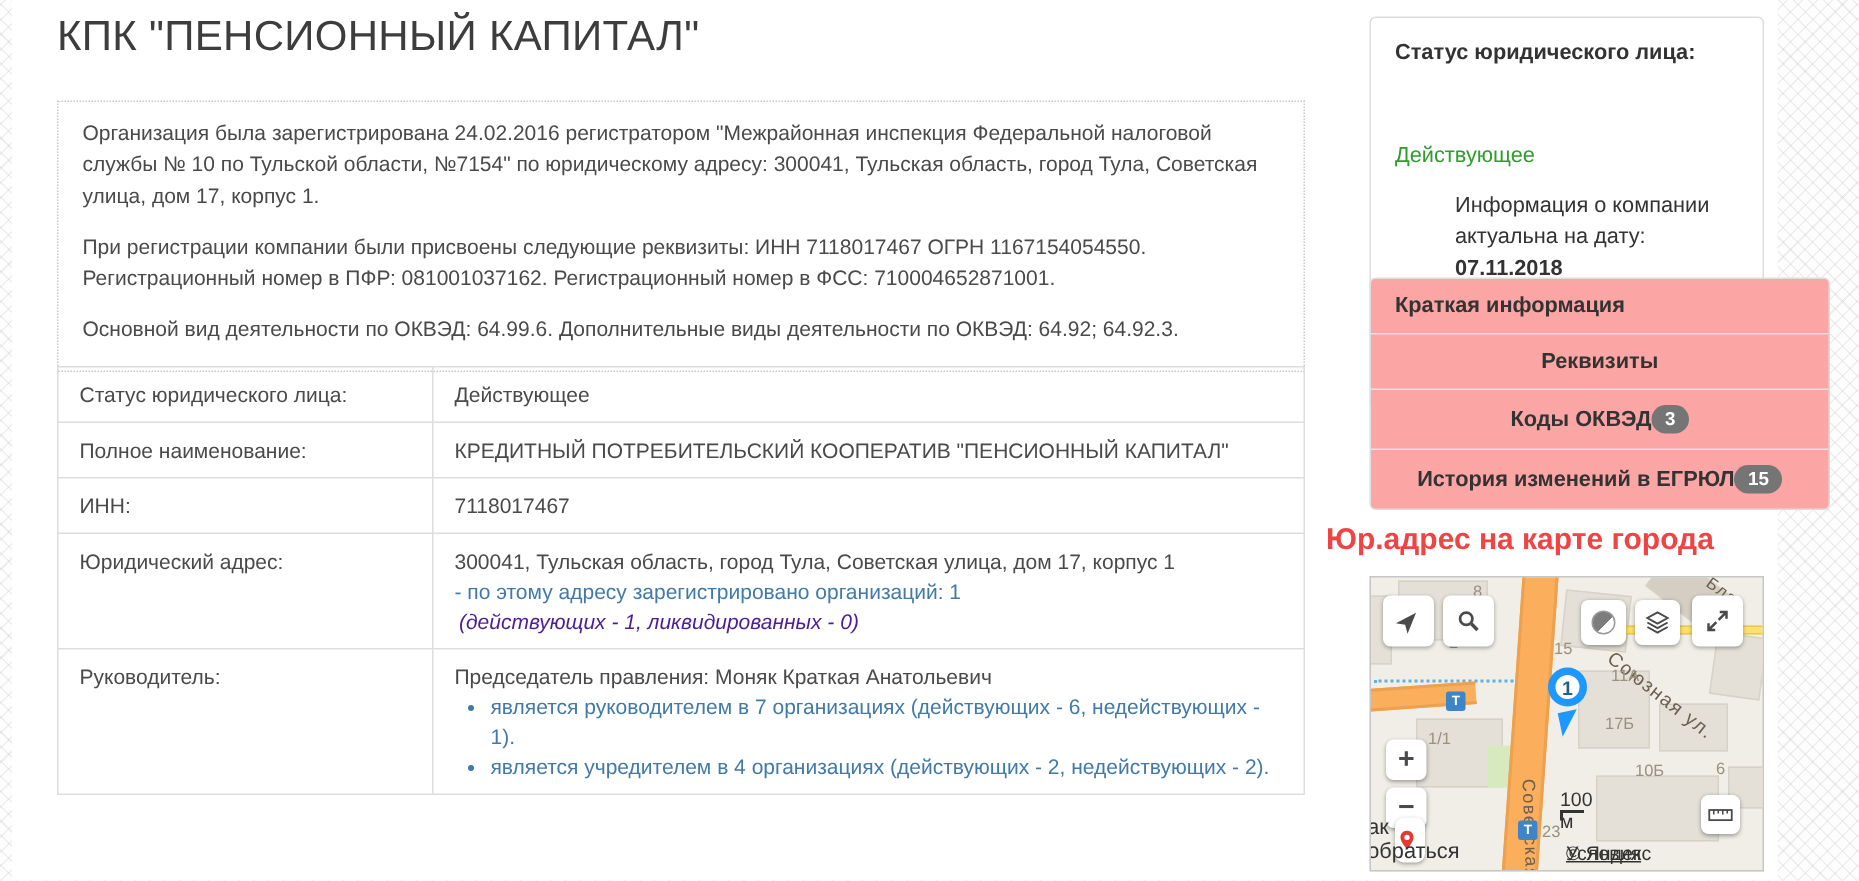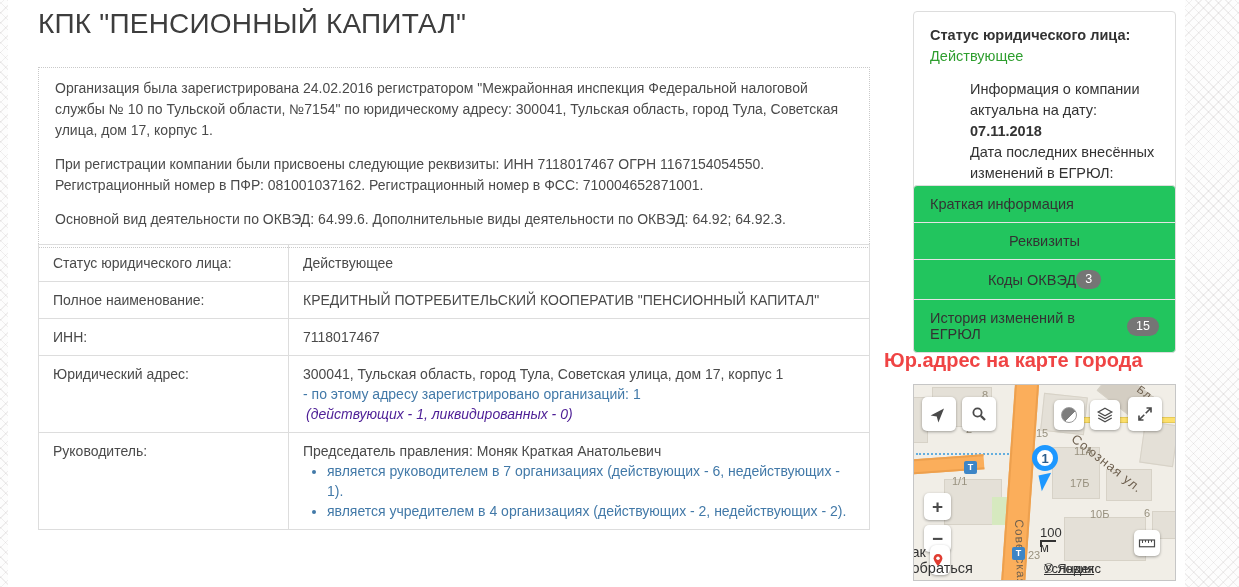--- a/index.html
+++ b/index.html
@@ -32,40 +32,40 @@
   }
   .details-table {
     position: absolute; left: 30px; top: 244px; width: 832px;
     border-collapse: collapse; table-layout: fixed;
   }
   .details-table td {
     border: 1px solid #ddd; font-size: 14px; color: #4a4a4a;
     padding: 8px 14px; vertical-align: top; line-height: 20px;
   }
   .details-table td.lbl { width: 250px; }
-  .status-green { color: #2e9e2e; }
+  .status-green { color: #2e9e2e; margin-top: 48px; }
   a.lnk { color: #4279a8; text-decoration: none; cursor: pointer; }
   .note-line { color: #4c1d95; padding-left: 3px; font-style: italic; }
   .details-table ul { margin: 0; padding-left: 24px; }
   .details-table li { color: #4279a8; line-height: 20px; }
 
   
   .status-box {
     position: absolute; left: 905px; top: 11px; width: 263px;
     border: 1px solid #ddd; border-radius: 4px; background: #fff;
     padding: 13px 16px 18px 16px; font-size: 14.5px; color: #333;
   }
   .status-box .sb-title { font-weight: bold; line-height: 21px; }
   .status-box .sb-status { line-height: 21px; }
   .status-box .sb-info { margin-top: 12px; line-height: 21px; margin-left: 40px; }
   .status-box b { font-weight: bold; }
 
   .side-nav {
-    position: absolute; left: 905px; top: 185px; width: 263px;
-    border: 1px solid #ddd; border-radius: 4px; background: #22c55e; overflow: hidden;
+    position: absolute; left: 905px; top: 185px; width: 307px;
+    border: 1px solid #ddd; border-radius: 4px; background: #fca5a5; overflow: hidden; font-weight: bold;
   }
   .nav-item {
     display: flex; justify-content: space-between; align-items: center;
     padding: 10px 16px; font-size: 14.5px; color: #333; cursor: pointer;
   }
   .nav-item + .nav-item { border-top: 1px solid #e4e4e4; justify-content: center; }
   .badge {
     background: #757575; color: #fff; border-radius: 10px;
     font-size: 12.5px; padding: 2px 9px; line-height: 15px;
   }
@@ -232,21 +232,21 @@
       <div class="road-v"></div>
       <div class="road-h"></div>
 
       <div class="street-label" style="left:164px;top:46px;transform:rotate(38deg);">Союзная ул.</div>
       <div class="street-label" style="left:228px;top:-2px;transform:rotate(36deg);font-size:11px;">Благ</div>
       <div class="street-label" style="left:112px;top:134px;transform:rotate(88deg);font-size:12px;">Советская</div>
       <div class="map-num" style="left:68px;top:4px;">8</div>
       <div class="map-num" style="left:52px;top:38px;">2</div>
       <div class="map-num" style="left:122px;top:42px;">15</div>
       <div class="map-num" style="left:160px;top:60px;">11А</div>
-      <div class="map-num" style="left:38px;top:90px;">1/1</div>
+      <div class="map-num" style="left:38px;top:102px;">1/1</div>
       <div class="map-num" style="left:156px;top:92px;">17Б</div>
       <div class="map-num" style="left:176px;top:123px;">10Б</div>
       <div class="map-num" style="left:230px;top:122px;">6</div>
       <div class="map-num" style="left:114px;top:164px;">23</div>
       <div class="transit" style="left:50px;top:76px;">Т</div>
       <div class="transit" style="left:98px;top:162px;">Т</div>
 
       <div class="pin-tail"></div>
       <div class="pin-circle">1</div>
 

